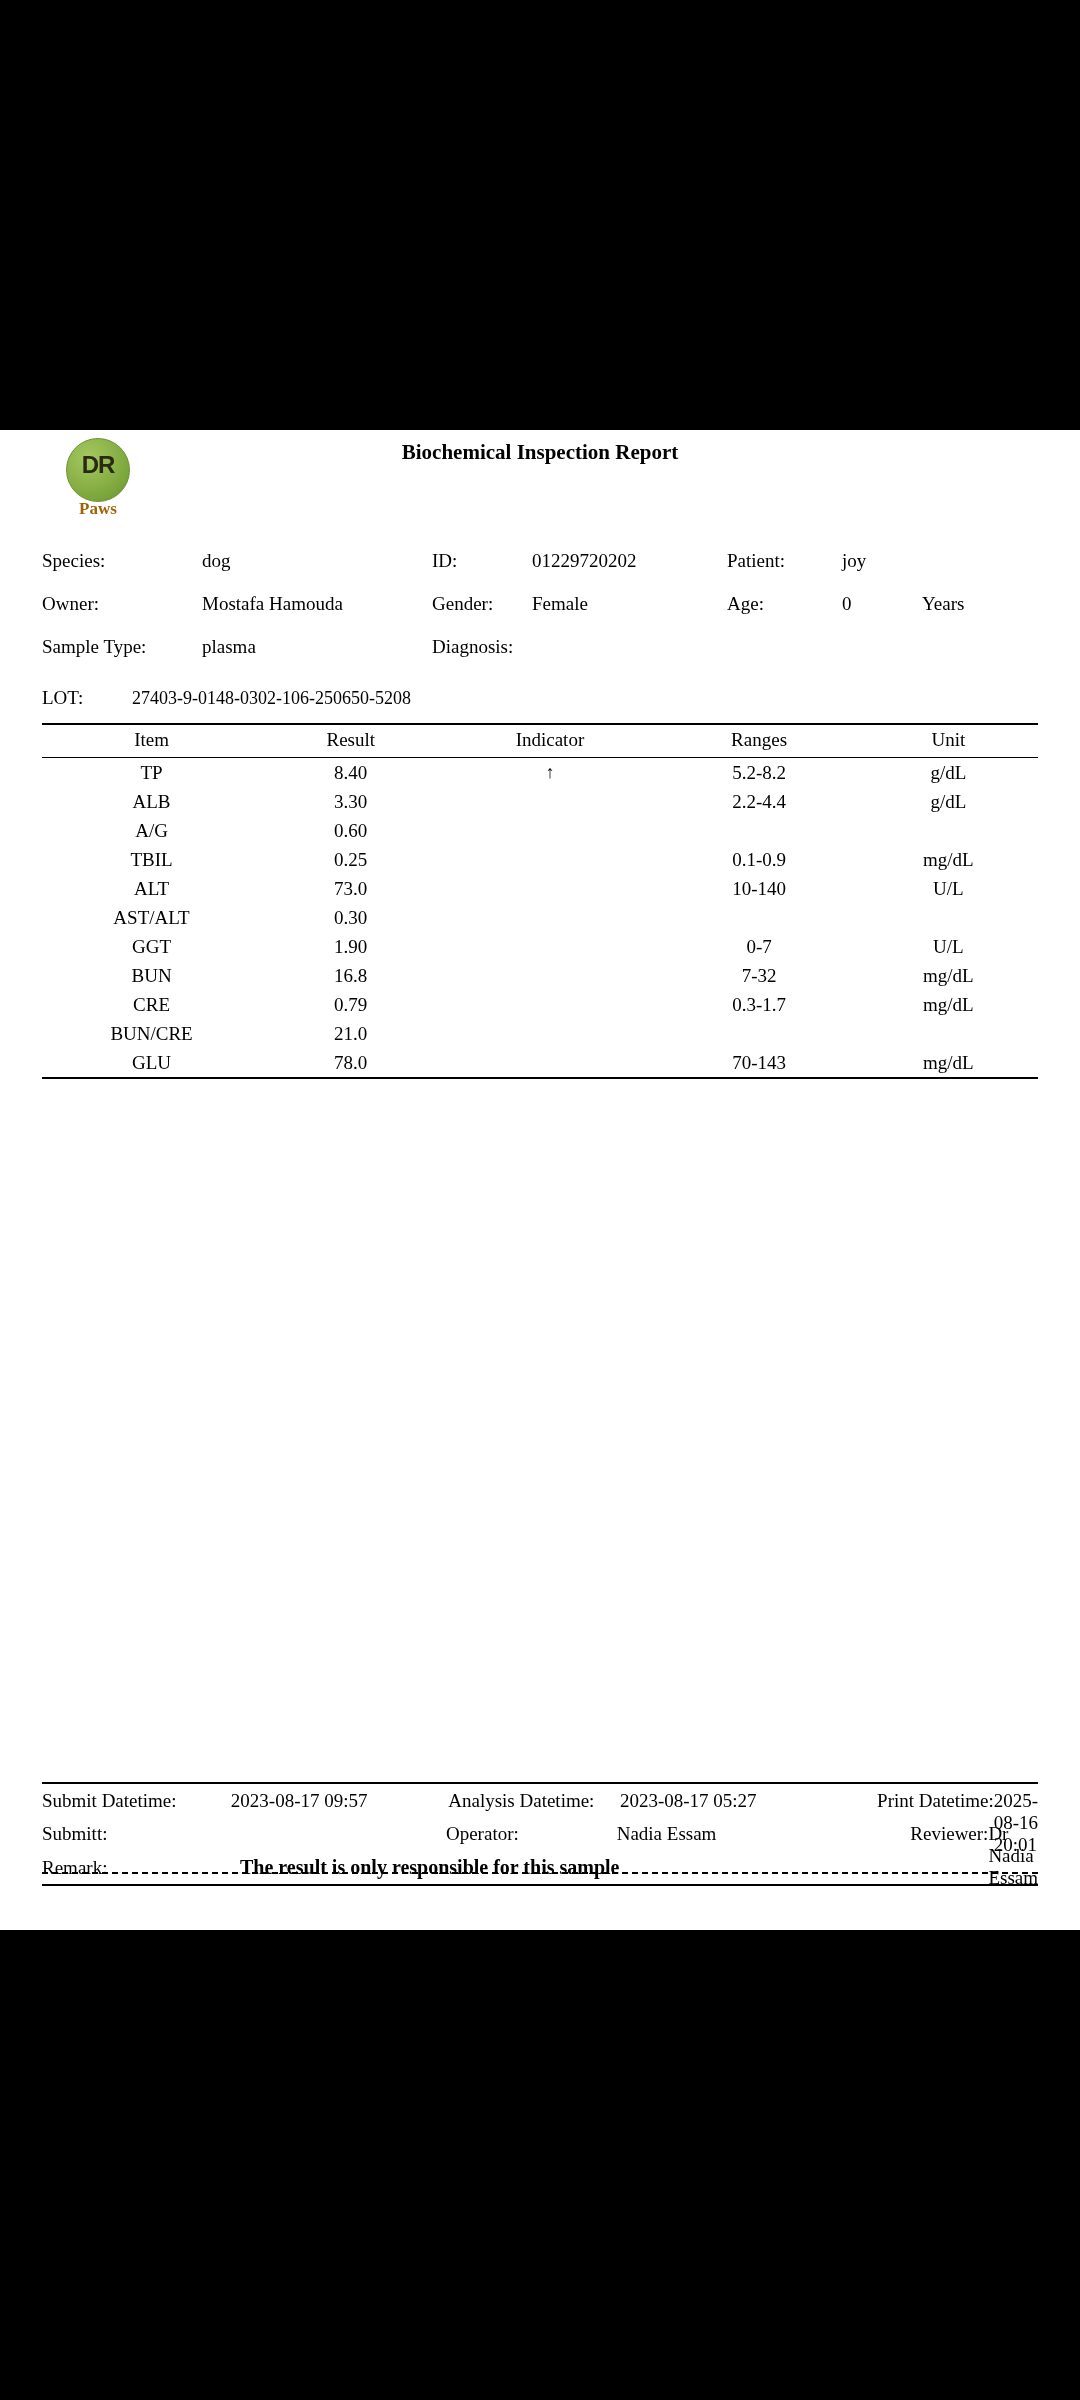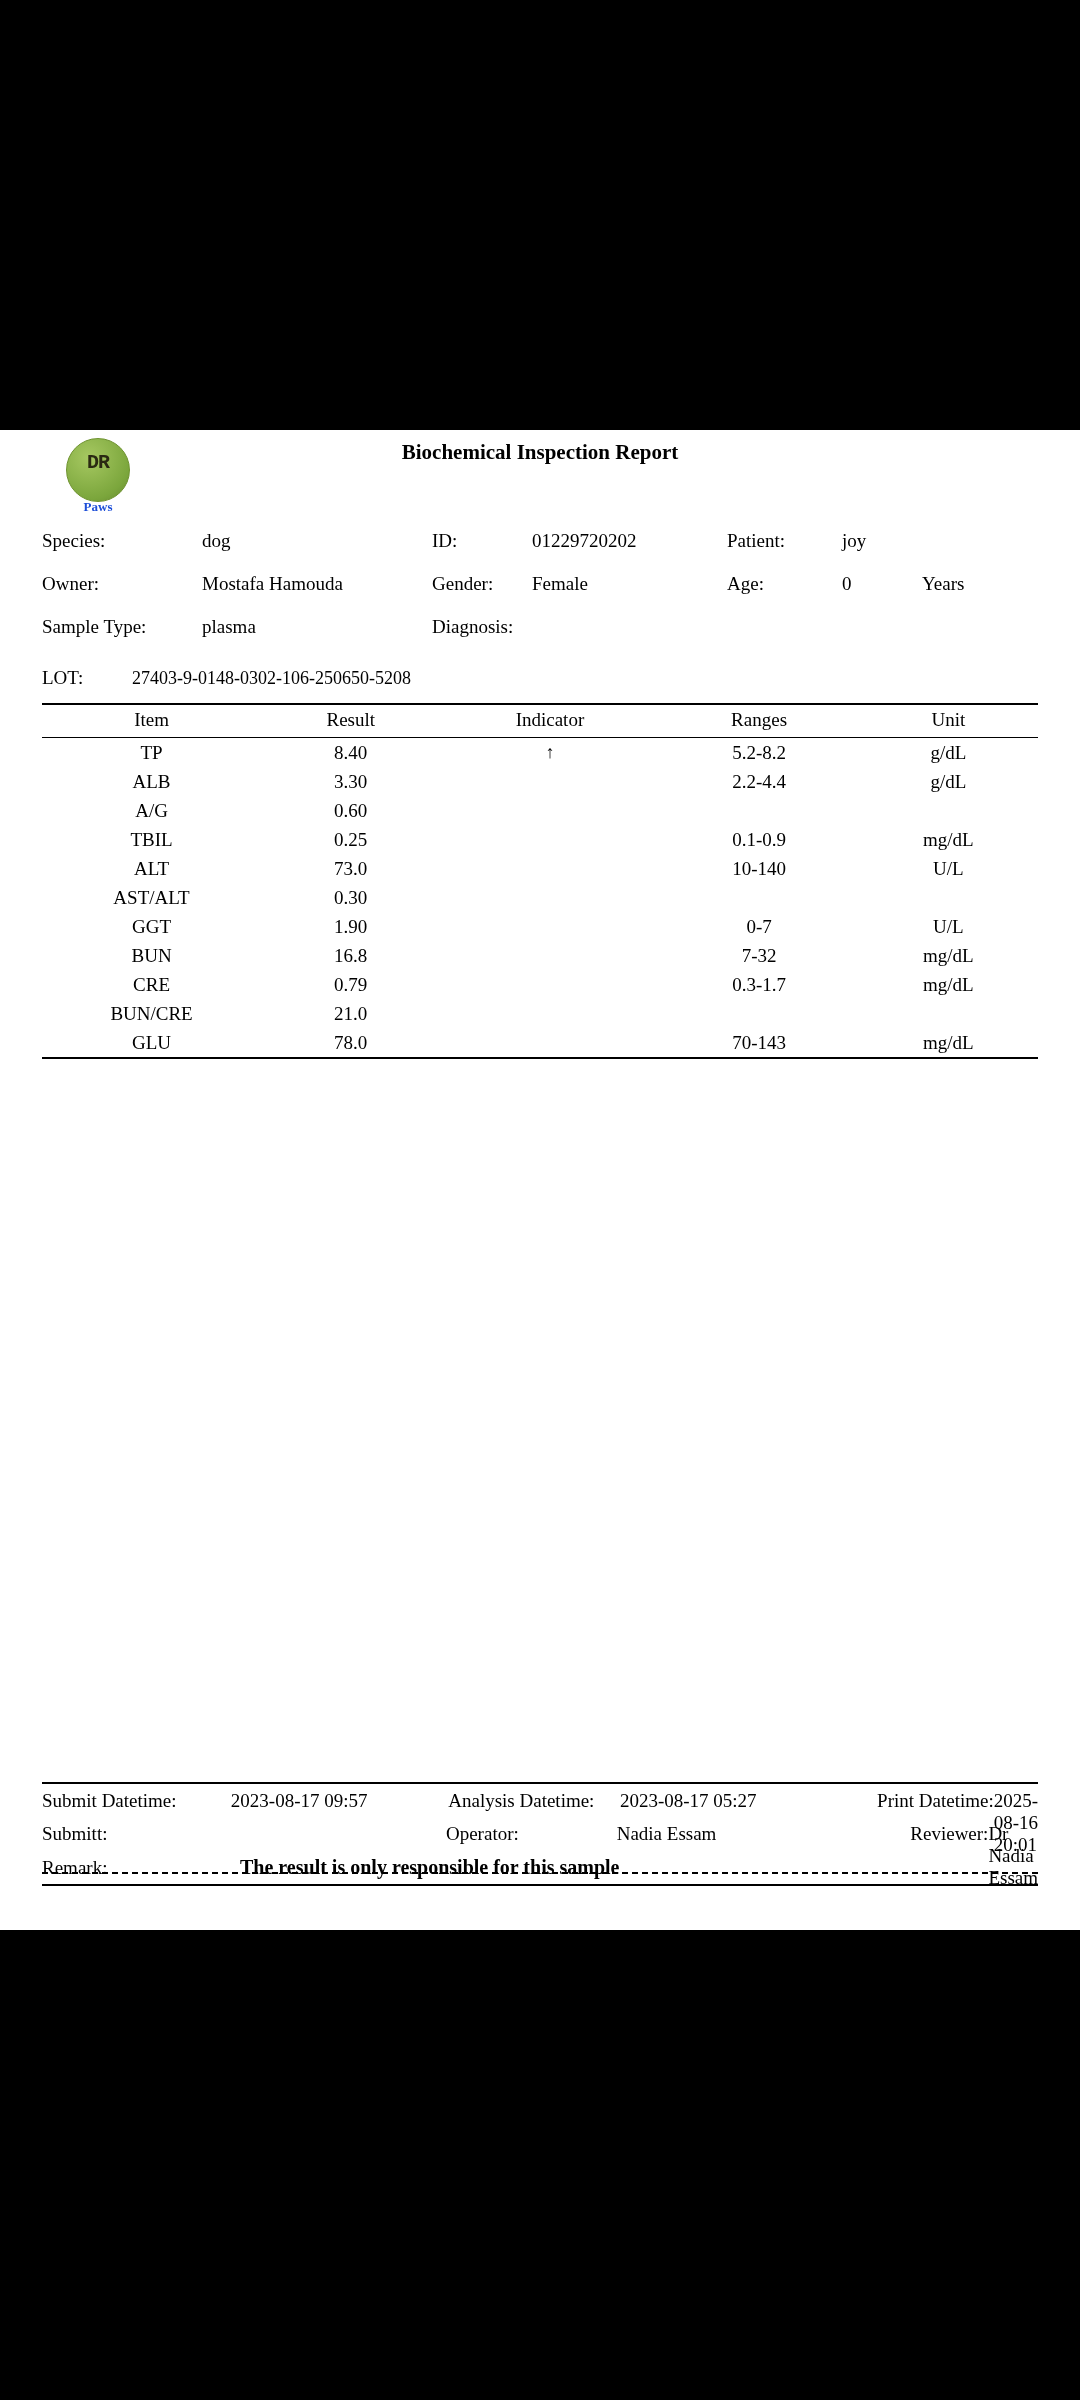--- a/index.html
+++ b/index.html
@@ -44,49 +44,49 @@
     margin: 0 auto;
     border-radius: 50%;
     background: #8cb44a;
     background: radial-gradient(circle at 35% 30%, #a6c861 0%, #7ba63c 70%, #63872e 100%);
     position: relative;
     border: 1px solid #6e932f;
   }
   .logo-circle .dr {
     position: absolute;
     left: 0; right: 0; top: 12px;
-    font-family: Liberation Mono, monospace;
-    font-weight: bold;
-    font-size: 20px;
+    font-family: Liberation Sans, sans-serif;
+    font-weight: bold;
+    font-size: 24px;
     color: #2a2a12;
     letter-spacing: -1px;
   }
   .logo-word {
     font-family: "Liberation Serif", serif;
-    font-size: 13px;
-    color: #1d4ed8;
+    font-size: 17px;
+    color: #a16207;
     font-weight: bold;
     margin-top: -3px;
   }
   .title {
     text-align: center;
     font-size: 27px;
     font-weight: bold;
     padding-top: 12px;
     letter-spacing: 0.3px;
   }
   .subtitle {
     text-align: center;
     font-size: 21px;
     font-weight: bold;
     padding-top: 10px;
   }
   
   .info {
-    margin-top: 4px;
+    margin-top: 24px;
     font-size: 19px;
   }
   .info-row {
     display: flex;
     align-items: baseline;
     height: 43px;
   }
   .cell-label { width: 160px; }
   .cell-value { width: 230px; }
   .cell-label2 { width: 100px; }

